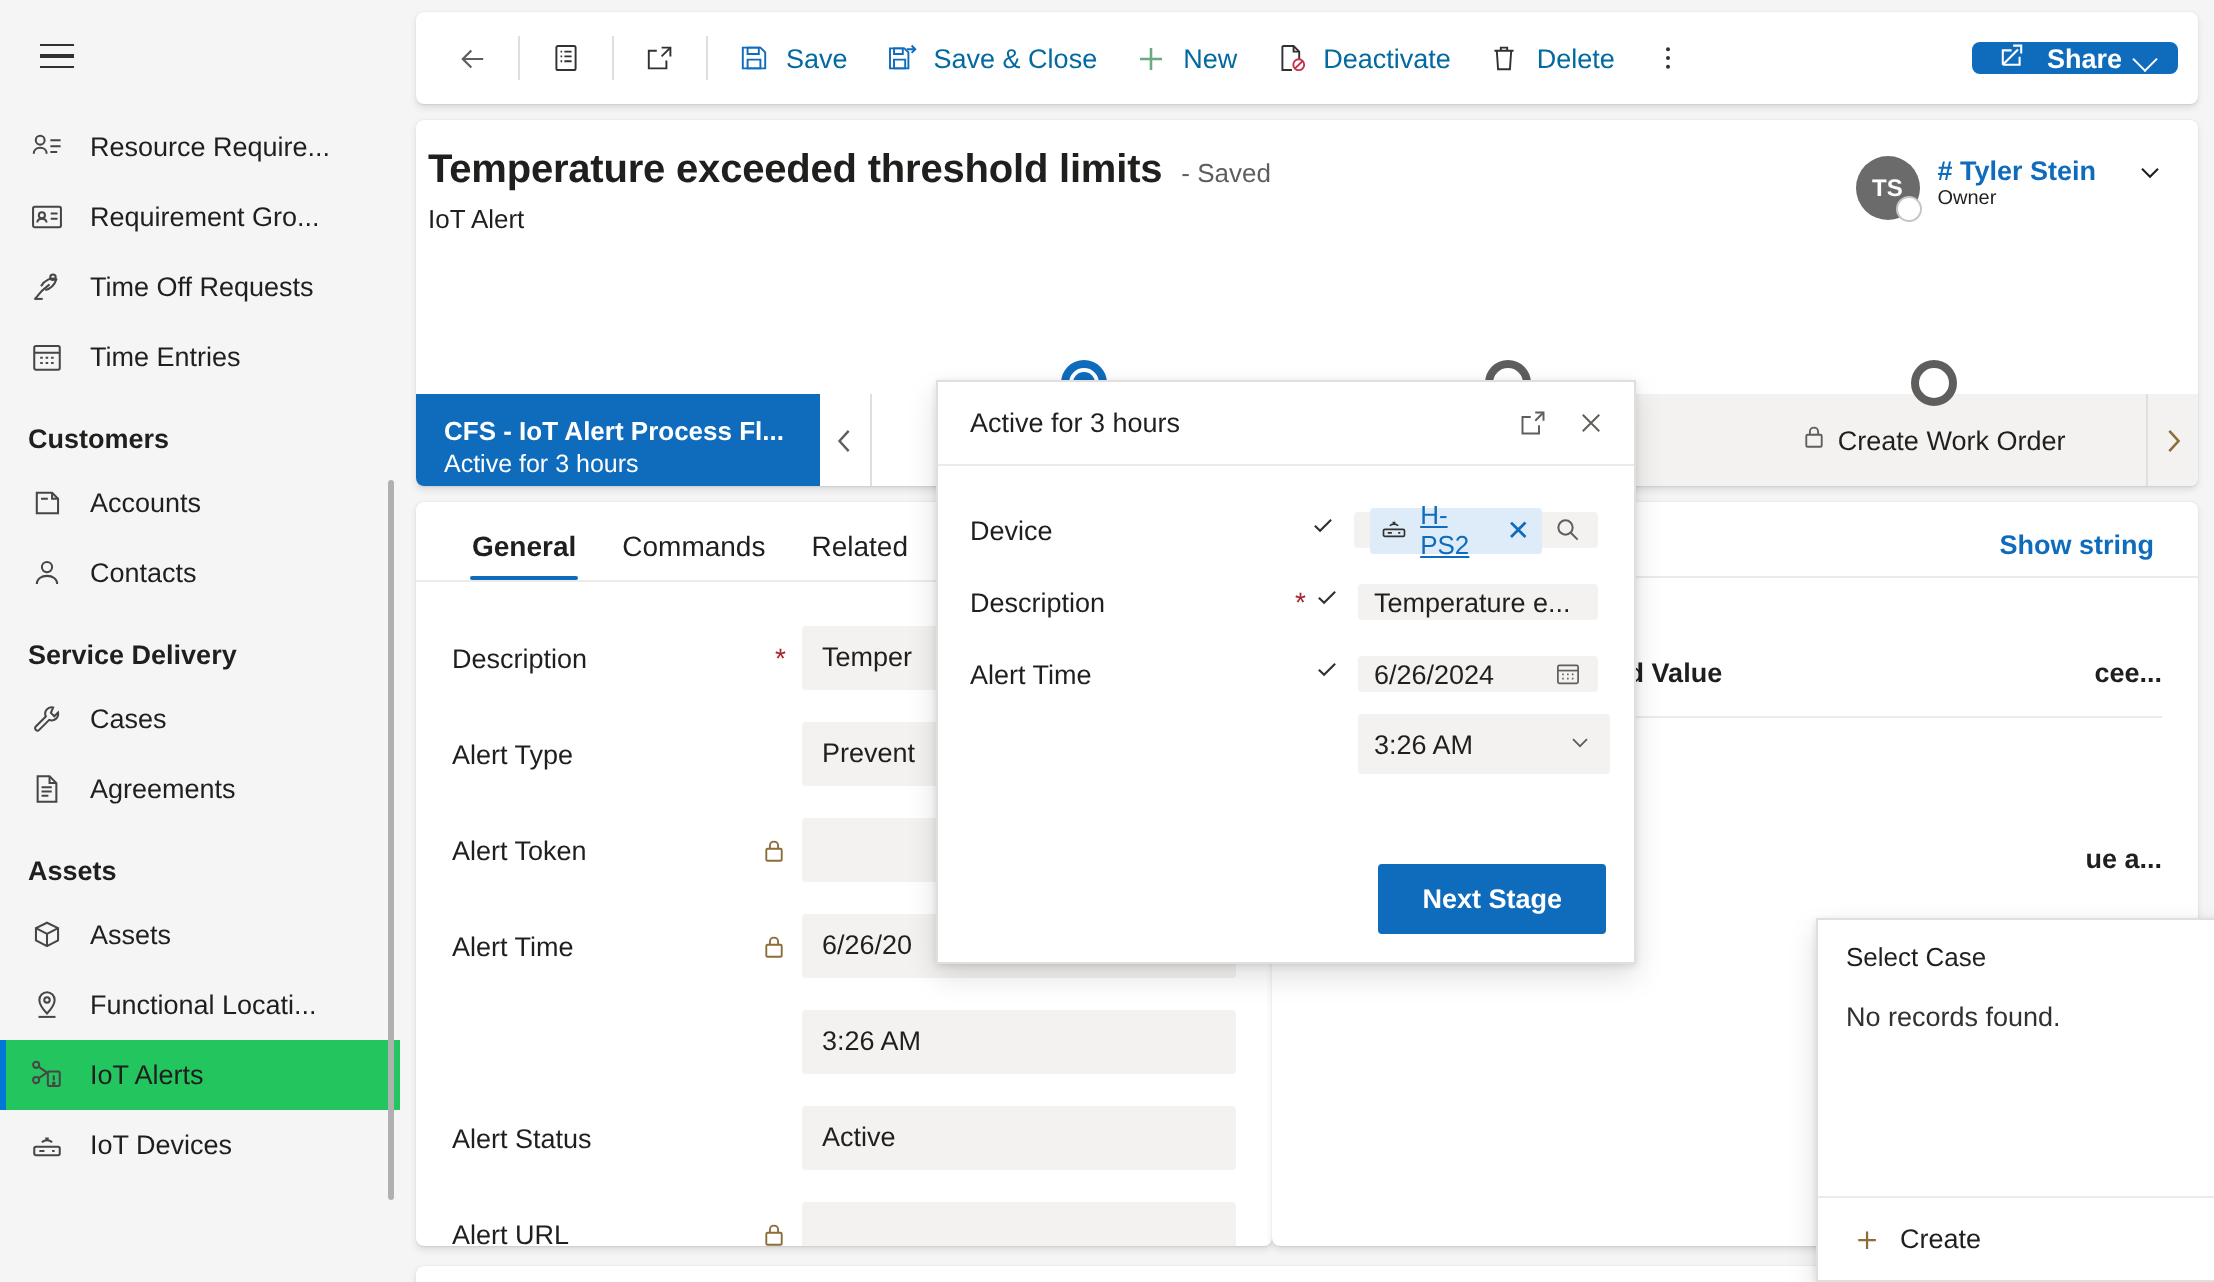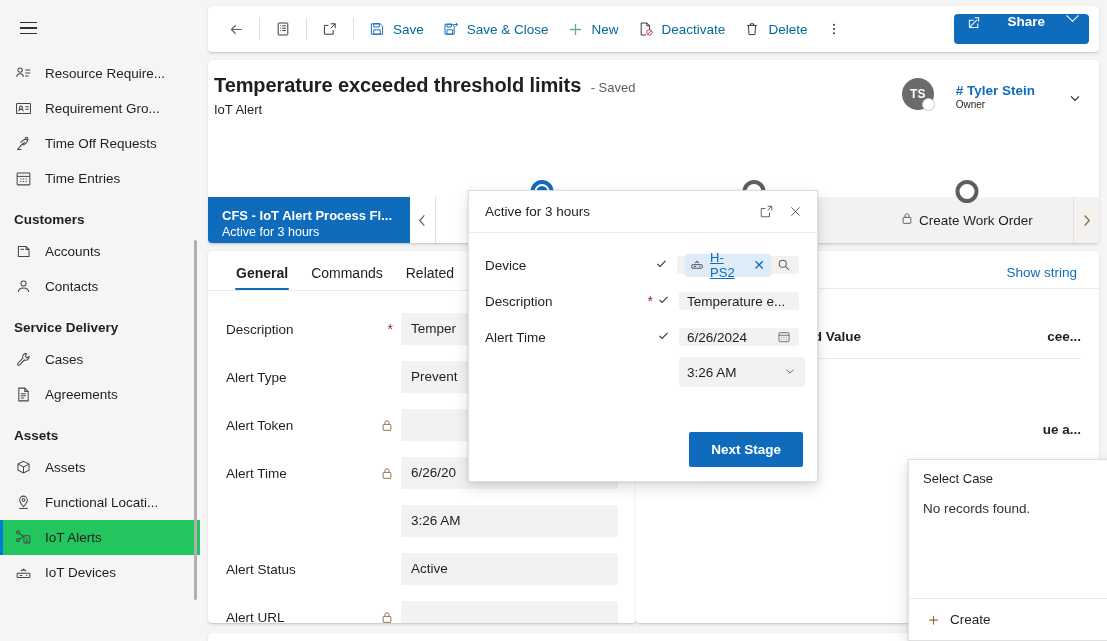--- a/index.html
+++ b/index.html
@@ -63,38 +63,38 @@
     box-shadow: 0 0.3px 0.9px rgba(0,0,0,.08), 0 1.6px 3.6px rgba(0,0,0,.10);
   }
   .cmd-btn {
     height: 32px; display:flex; align-items:center; gap:7px;
     padding: 0 9px; border-radius: 3px; cursor: pointer;
     font-size: 13.5px; color:#0369a1; white-space: nowrap;
   }
   .cmd-ico { display:flex; align-items:center; justify-content:center; width:18px; height:18px; }
   .cmd-sep { width:1px; height:22px; background:#e1dfdd; margin: 0 5px; }
   .share-btn {
-    margin-left: auto; height: 30px; background:#0f6cbd; color:#fff;
-    border-radius: 4px; display:flex; align-items:flex-start; gap:23px;
+    margin-left: auto; height: 16px; background:#0f6cbd; color:#fff;
+    border-radius: 4px; display:flex; align-items:flex-end; gap:7px;
     padding: 0 12px; font-size:13.5px; font-weight:bold; cursor:pointer;
   }
   .chev-sm { width:9px; height:9px; border-right:1.5px solid currentColor; border-bottom:1.5px solid currentColor; transform: rotate(45deg) translate(-2px,-2px); }
 
   
   .record-card {
     margin: 8px 8px 0 8px; background:#fff; border-radius:4px;
     box-shadow: 0 0.3px 0.9px rgba(0,0,0,.08), 0 1.6px 3.6px rgba(0,0,0,.10);
     position: relative; height: 183px; overflow: hidden;
   }
   .rec-head { display:flex; align-items:flex-start; padding: 14px 16px 0 6px; }
   .rec-title-wrap { flex:1 1 auto; }
   .rec-title { font-size: 20px; font-weight: bold; color:#201f1e; display:inline; letter-spacing:-0.1px; }
   .rec-saved { font-size: 13px; color:#605e5c; display:inline; margin-left:5px; }
   .rec-sub { font-size: 13px; color:#201f1e; margin-top: 5px; }
-  .owner-wrap { display:flex; align-items:flex-end; gap:22px; padding-top:4px; }
+  .owner-wrap { display:flex; align-items:flex-start; gap:9px; padding-top:4px; }
   .avatar {
     width: 32px; height:32px; border-radius:50%; background:#6b6b6b;
     color:#fff; font-size:12px; font-weight:bold;
     display:flex; align-items:center; justify-content:center; position:relative;
   }
   .avatar::after {
     content:''; position:absolute; right:-1px; bottom:-1px;
     width:11px;height:11px;border-radius:50%;background:#fff;border:1.2px solid #c8c6c4;
   }
   .owner-name { font-size:13.5px; color:#0f6cbd; font-weight:600; white-space:nowrap;}
@@ -163,21 +163,21 @@
     flex:1 1 auto; height:32px; background:#f3f2f1; border-radius:2px;
     display:flex; align-items:center; padding: 0 10px;
     font-size:13.5px; color:#201f1e; cursor:text; border-bottom:1px solid transparent;
     overflow:hidden; white-space:nowrap;
   }
   .field-val.empty { color:#a19f9d; }
   .field-val.sub { margin-left: 175px; }
 
   
   .rc-top { display:flex; justify-content:flex-end; padding: 14px 22px 8px 18px; border-bottom:1px solid #edebe9;}
-  .show-string { font-size:13.5px; color:#0f6cbd; font-weight:400; cursor:pointer; }
+  .show-string { font-size:13.5px; color:#0f6cbd; font-weight:700; cursor:pointer; }
   .rc-body { padding: 40px 18px 0 18px; font-size:13.5px; color:#201f1e; }
   .rc-div { height:1px; background:#edebe9; margin: 14px 0; }
   .rc-row { display:flex; justify-content:space-between; font-size:13.5px; }
   .rc-bold { font-weight:bold; }
   .tri {
     width:0;height:0;border-left:8px solid #201f1e;
     border-top:6px solid transparent; border-bottom:6px solid transparent;
   }
 
   .bottom-card {

